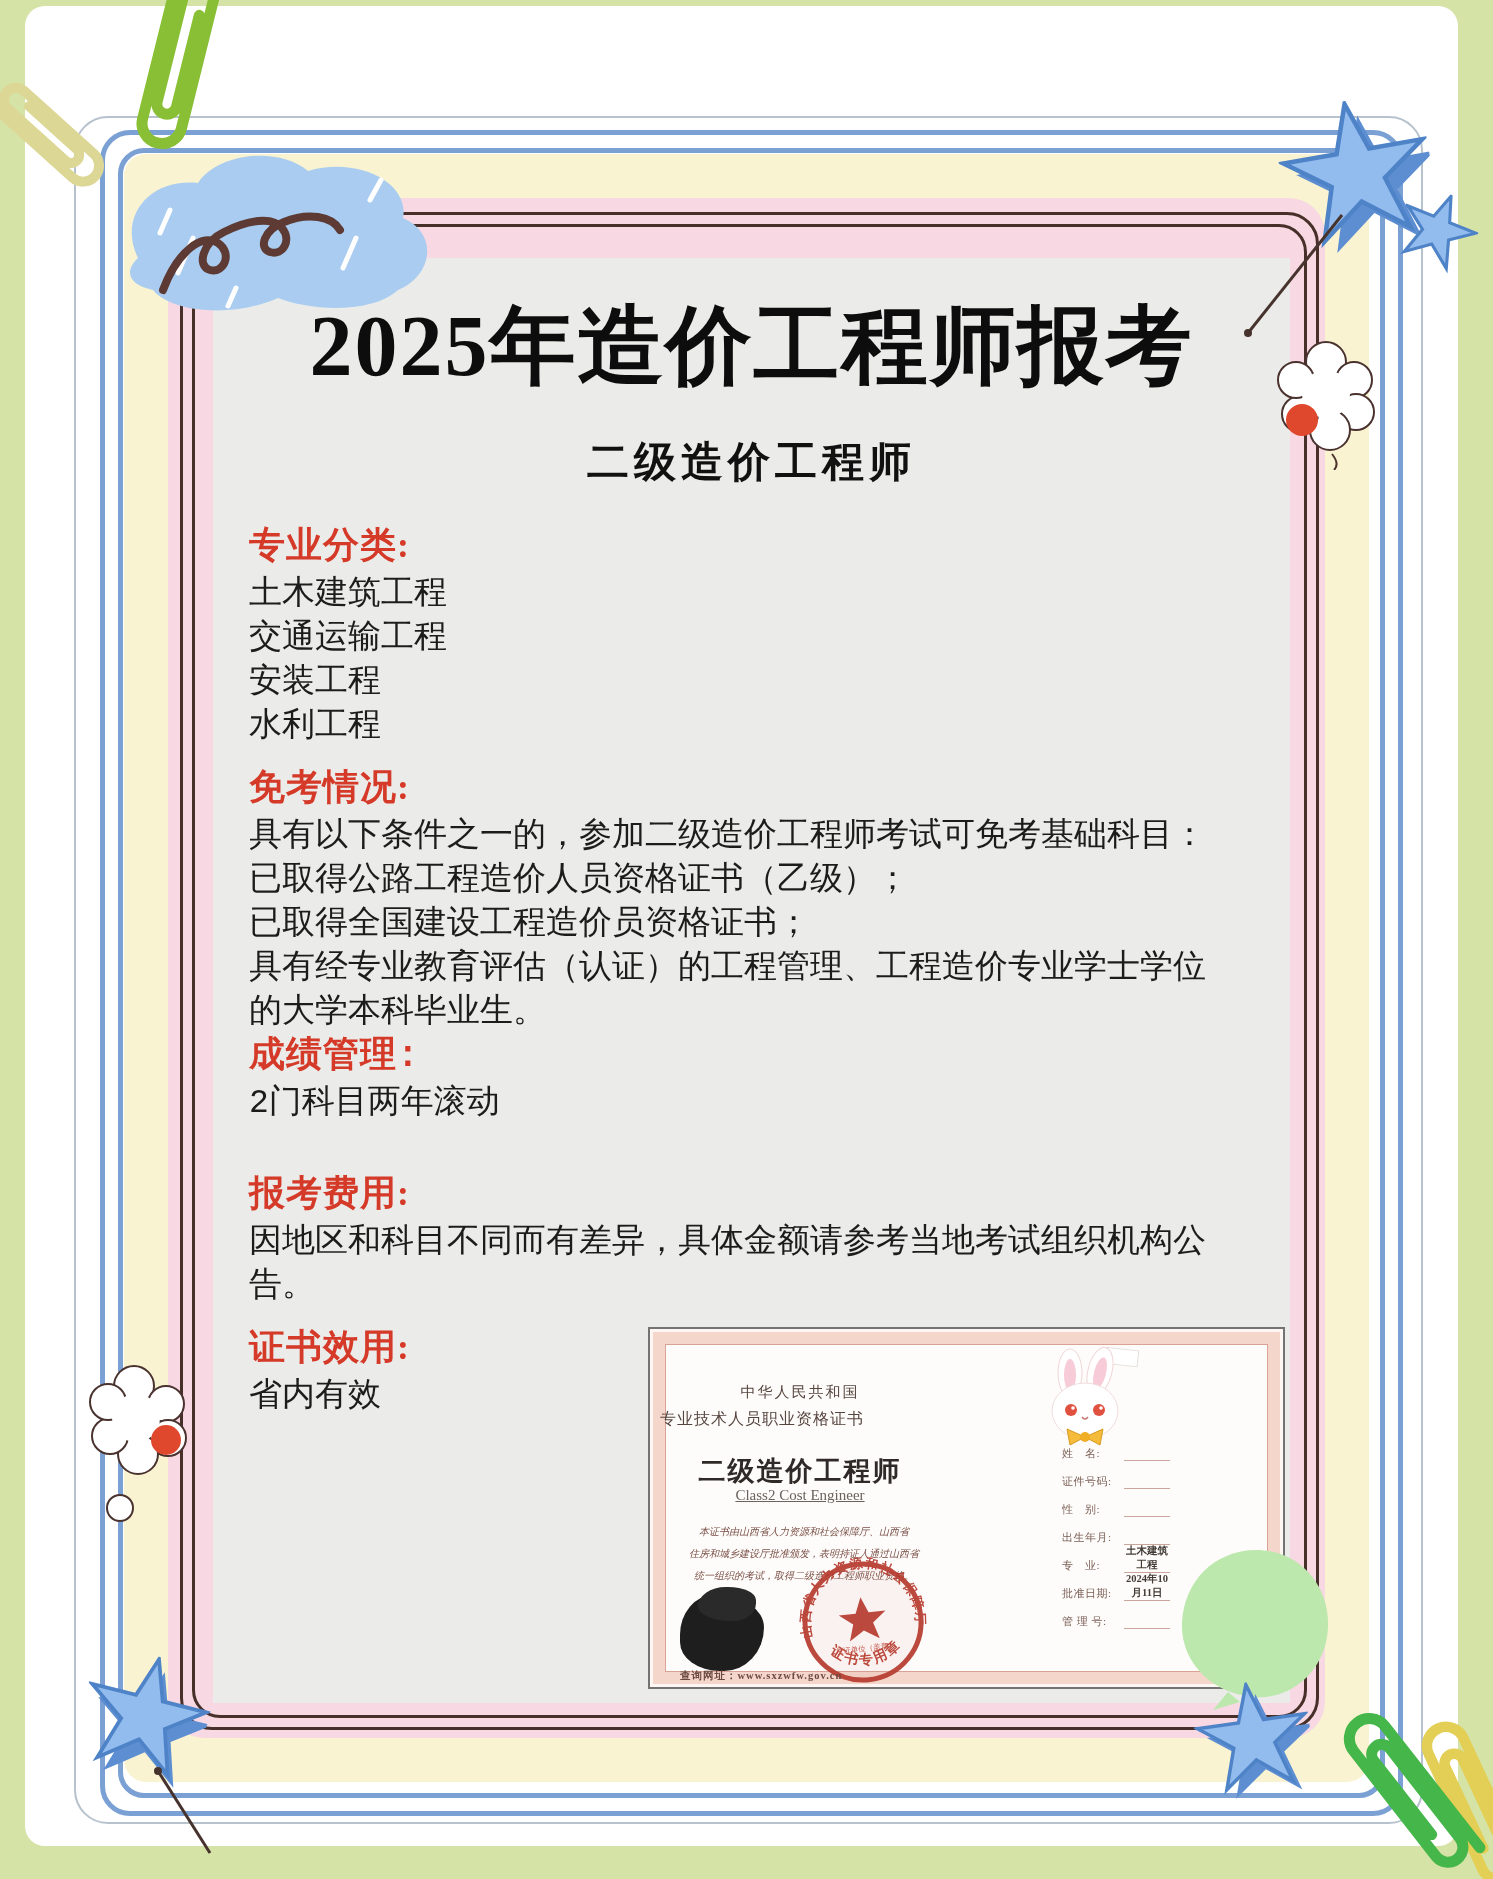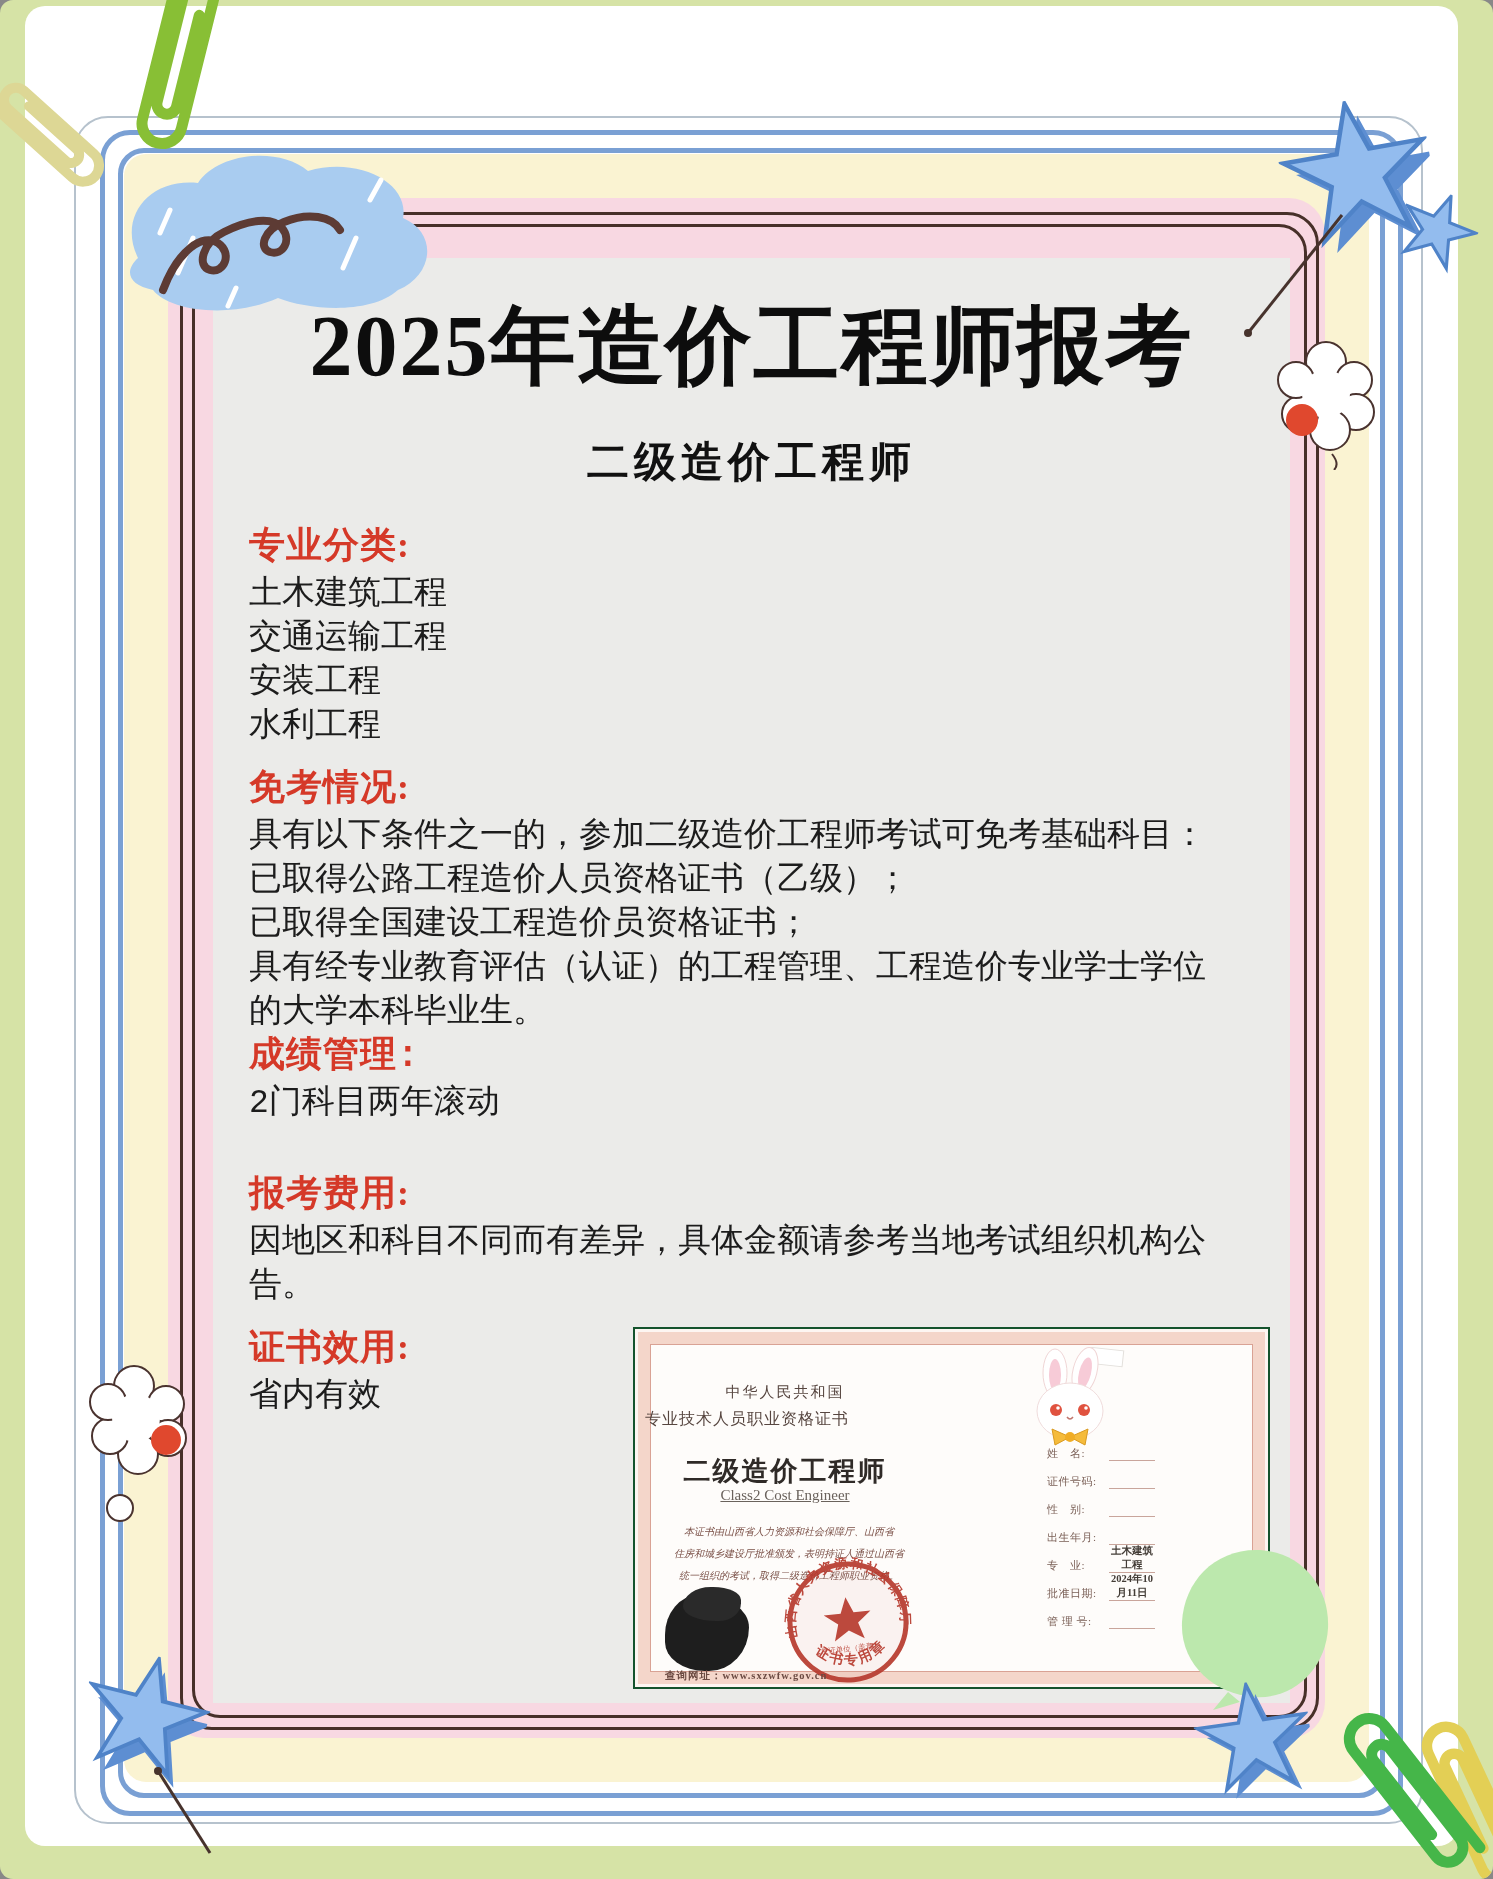--- a/index.html
+++ b/index.html
@@ -1,17 +1,17 @@
 <!DOCTYPE html>
 <html><head>
 <meta charset="utf-8">
 <style>
   html,body{margin:0;padding:0;background:#888;}
   .canvas{position:relative;width:1493px;height:1879px;overflow:hidden;
-          background:#d6e3a6;font-family:"Liberation Serif",serif;border-radius:13px;}
+          background:#d6e3a6;font-family:"Liberation Serif",serif;}
   .abs{position:absolute;}
 
   
   .sheet{left:25px;top:6px;width:1433px;height:1840px;background:#ffffff;border-radius:20px;z-index:1;}
   .line-faint{left:74px;top:116px;width:1345px;height:1704px;border:2px solid #b6c2cd;border-radius:34px;z-index:2;}
   .line-blue-outer{left:100px;top:130px;width:1293px;height:1676px;border:5px solid #7aa0d4;border-radius:30px;z-index:2;}
   .line-blue-inner{left:118px;top:148px;width:1257px;height:1640px;border:5px solid #7aa0d4;border-radius:26px;z-index:2;}
   .band-yellow{left:124px;top:154px;width:1245px;height:1628px;background:#faf3d2;border-radius:22px;z-index:2;}
   .band-pink{left:168px;top:198px;width:1157px;height:1540px;background:#f8d8e2;border-radius:36px;z-index:2;}
   .line-dark-a{left:180px;top:212px;width:1133px;height:1512px;border:3px solid #473029;border-radius:32px;z-index:2;}
@@ -22,22 +22,22 @@
            padding:24px 36px 0 36px;box-sizing:border-box;color:#141414;}
   .main-title{margin-top:16px;font-size:86px;line-height:96px;font-weight:900;text-align:center;
               letter-spacing:2px;color:#0d0d0d;font-family:"Liberation Serif",serif;}
   .subtitle{margin-top:46px;font-size:42px;line-height:44px;font-weight:900;text-align:center;
             letter-spacing:5px;color:#111;font-family:"Liberation Sans",sans-serif;}
   .sec-heading{font-size:36px;line-height:50px;font-weight:bold;color:#d53928;letter-spacing:1px;}
   .sec-line{font-size:33px;line-height:44px;color:#1c1c1c;}
   .mt36{margin-top:36px;} .mt40{margin-top:16px;} .mt34{font-family:Liberation Mono, monospace;} .mt42{margin-top:42px;}
 
   
-  .certificate{left:633px;top:1327px;width:637px;height:362px;z-index:4;background:#fdf6f2;
-               border:2px solid #14532d;box-sizing:border-box;}
+  .certificate{left:648px;top:1327px;width:637px;height:362px;z-index:4;background:#fdf6f2;
+               border:2px solid #737373;box-sizing:border-box;}
   .cert-band{position:absolute;left:3px;top:3px;right:3px;bottom:3px;border:12px solid #f4d6ca;
              background:#fefcfa;}
   .cert-band:after{content:"";position:absolute;left:0;top:0;right:0;bottom:0;border:1px solid #d9a294;}
   .cert-inner{position:absolute;left:0;top:0;width:100%;height:100%;}
   .cert-country{position:absolute;left:10px;top:54px;width:280px;text-align:center;font-size:15px;
                 color:#574640;letter-spacing:2px;}
   .cert-doctype{position:absolute;left:10px;top:80px;width:280px;text-align:left;font-size:16px;
                 color:#574640;letter-spacing:1px;}
   .cert-title{position:absolute;left:10px;top:124px;width:280px;text-align:center;font-size:27px;
               font-weight:bold;color:#2f2a27;letter-spacing:2px;}

